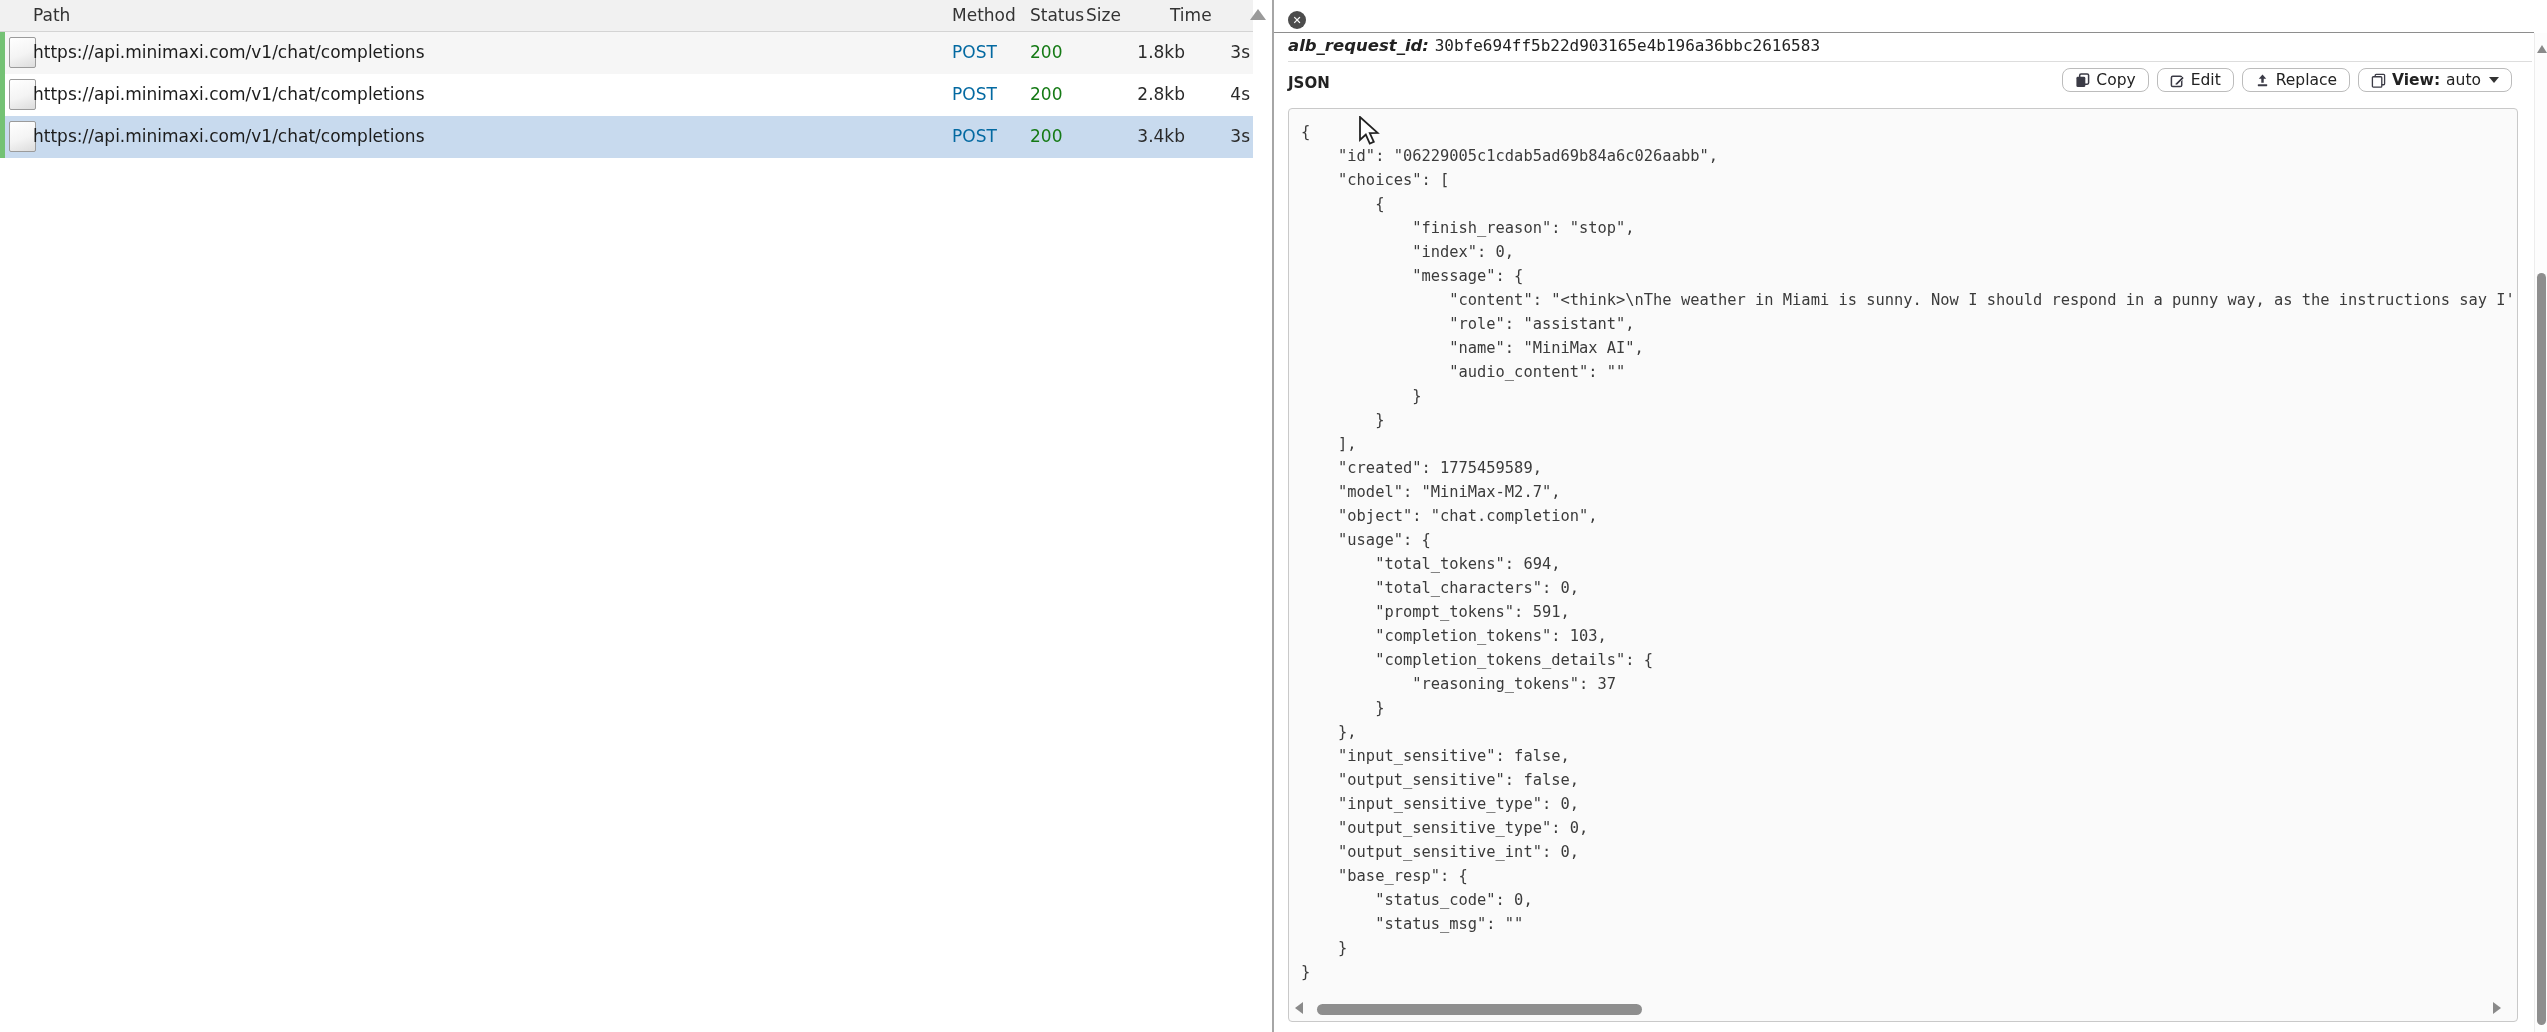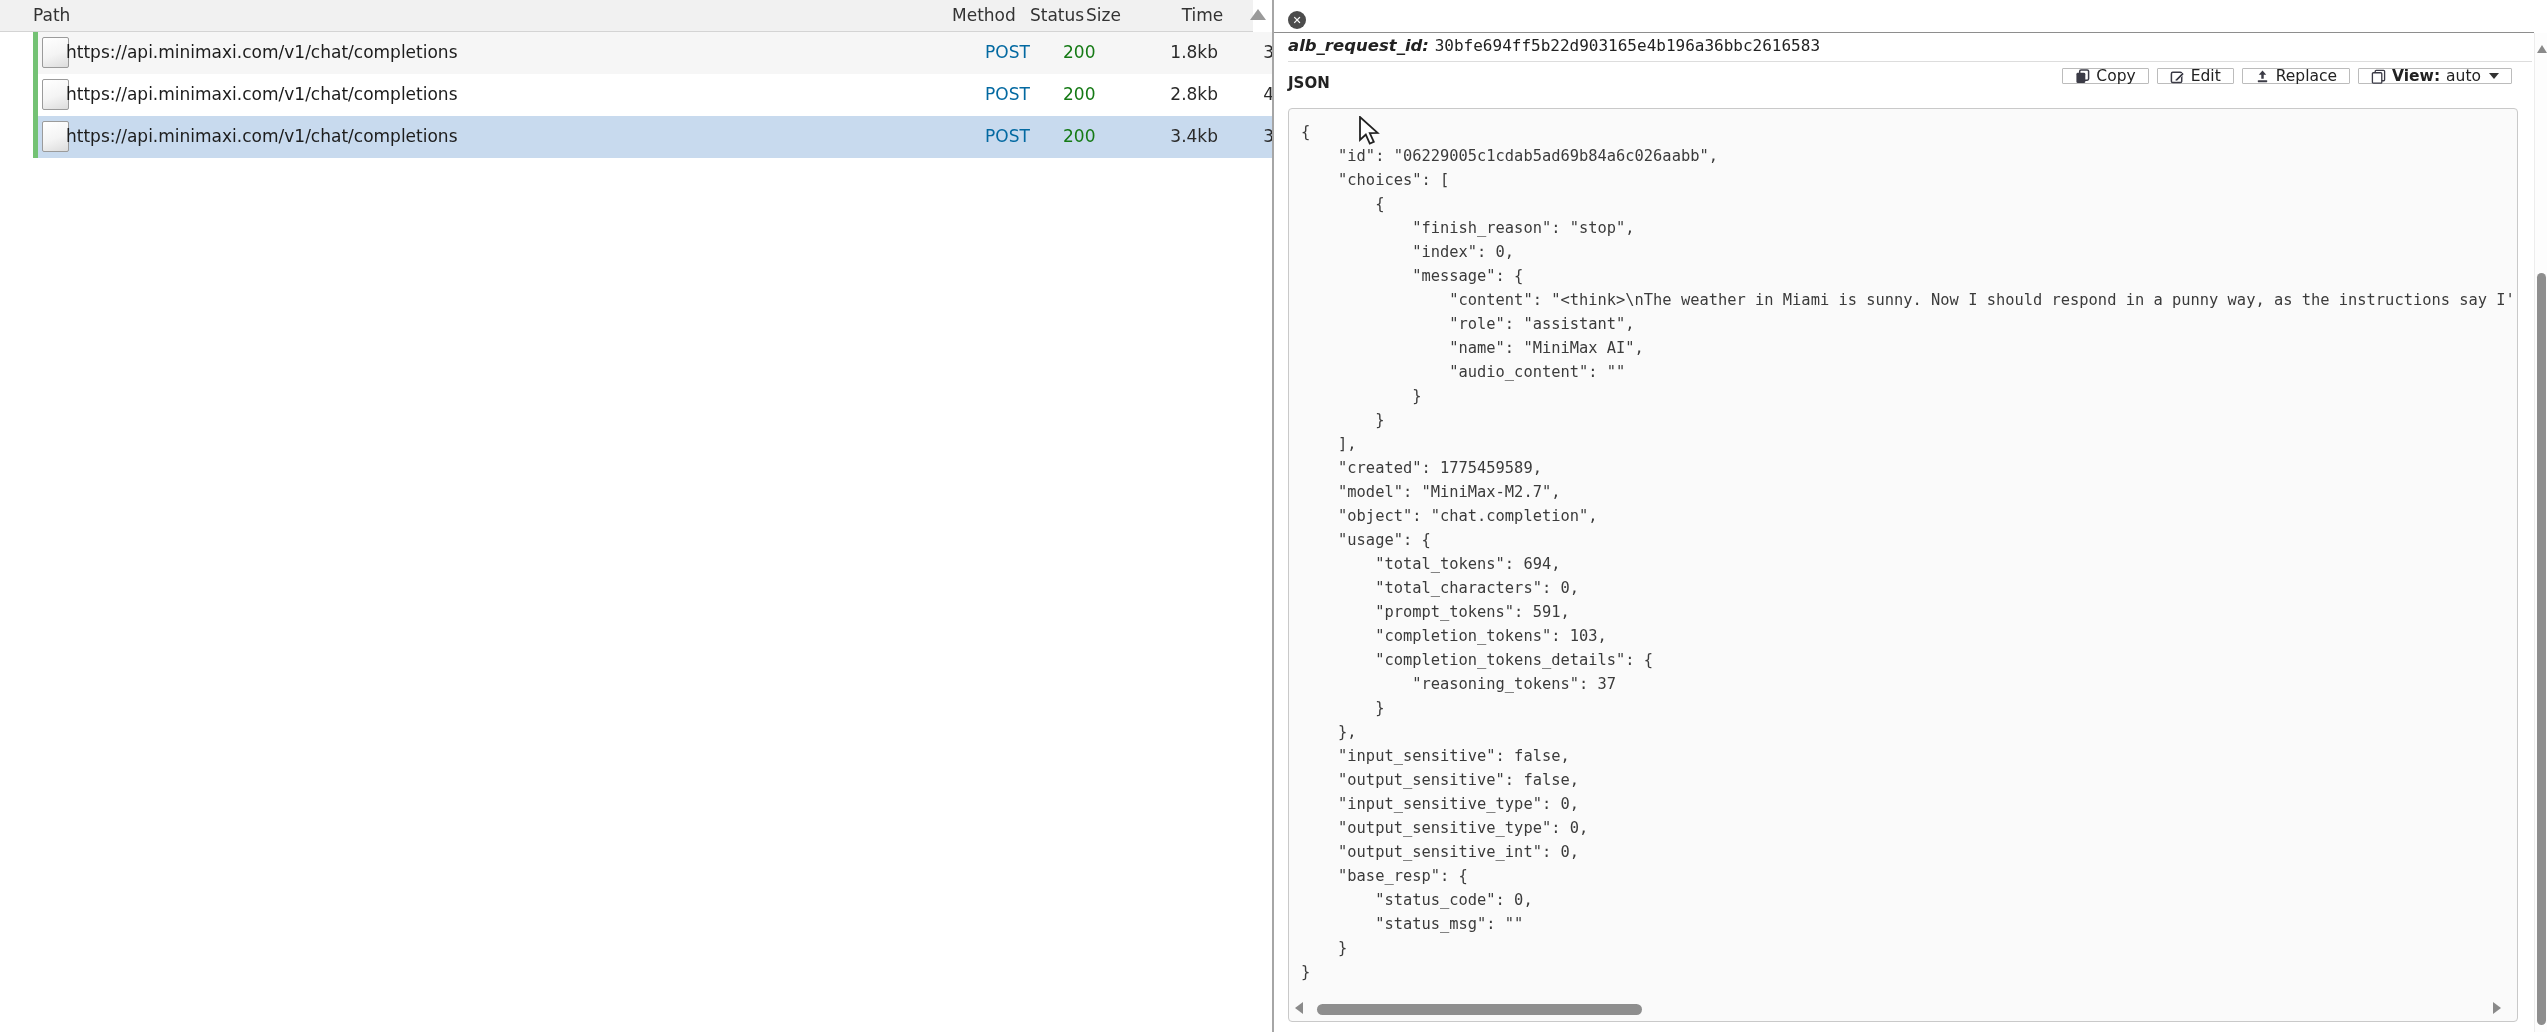--- a/index.html
+++ b/index.html
@@ -4,21 +4,21 @@
 <style>
   * { margin:0; padding:0; box-sizing:border-box; }
   html,body { width:2547px; height:1032px; background:#fff; overflow:hidden;
               font-family:"DejaVu Sans","Liberation Sans",sans-serif; }
 
   
   #left-panel { position:absolute; left:0; top:0; width:1272px; height:784px; background:#fff; }
   #table-header { position:absolute; left:0; top:0; width:1253px; height:32px;
                   background:#f1f1f1; border-bottom:1px solid #d4d4d4; font-size:17px; color:#333; }
   .hcell { position:absolute; top:5px; }
-  .flow-row { position:absolute; left:0; width:1253px; height:42px; font-size:17px; color:#1c1c1c; cursor:default;margin-left:33px; }
+  .flow-row { position:absolute; left:0; width:1253px; height:42px; font-size:17px; color:#1c1c1c; cursor:default; }
   .flow-row .marker { position:absolute; left:0; top:0; width:5px; height:42px; background:#74c274; }
   .doc-icon { position:absolute; left:9px; top:5px; width:27px; height:31px;
               border:1px solid #9b9b9b; border-radius:2px;
               background:linear-gradient(160deg,#ffffff 0%,#f4f4f4 55%,#dcdcdc 100%); }
   .cell-path   { position:absolute; left:33px;  top:10px; white-space:nowrap; }
   .cell-method { position:absolute; left:952px; top:10px; color:#0369a1; }
   .cell-status { position:absolute; left:1030px;top:10px; color:#157a15; }
   .cell-size   { position:absolute; left:1095px;top:10px; width:90px;  text-align:right; color:#2a2a2a; }
   .cell-time   { position:absolute; left:1185px;top:10px; width:65px;  text-align:right; color:#2a2a2a; }
   .row-odd      { background:#f6f6f6; }
@@ -42,22 +42,22 @@
                 padding:5px 11px 8px 11px; margin:0 8px; }
 
   #hdr-line { position:absolute; left:14px; top:36px; font-size:16px; color:#222;
               font-family:"DejaVu Sans Mono","Liberation Mono",monospace; white-space:nowrap; }
   #hdr-line .hk { font-weight:bold; font-family:"DejaVu Sans","Liberation Sans",sans-serif; font-size:16.5px;font-style:italic; }
   #hdr-rule { position:absolute; left:14px; top:61px; right:15px; height:1px; background:#dddddd; }
   #json-label { position:absolute; left:14px; top:74px; font-size:15px; font-weight:bold; color:#222; }
 
   
   #toolbar { position:absolute; top:68px; right:35px; display:flex; gap:8px; }
-  .tbtn { height:16px; display:flex; align-items:center; gap:6px; padding:0 12px;
-          border:1px solid #bcbcbc; border-radius:1px; background:#fff;
+  .tbtn { height:24px; display:flex; align-items:center; gap:6px; padding:0 12px;
+          border:1px solid #bcbcbc; border-radius:8px; background:#fff;
           font-size:15.5px; color:#222; cursor:pointer; white-space:nowrap; }
   .tbtn svg { display:block; }
   .caret-down { width:0; height:0; border-left:5px solid transparent; border-right:5px solid transparent;
                 border-top:6px solid #333; margin-left:2px; }
 
   
   #content-box { position:absolute; left:14px; top:108px; width:1230px; height:914px;
                  border:1px solid #c9c9c9; border-radius:4px; background:#fafafa; overflow:hidden; }
   #json-pre { position:absolute; left:0; top:0; right:0; bottom:0; padding:11px 0 0 12px;
               font-family:"DejaVu Sans Mono","Liberation Mono",monospace;
@@ -82,21 +82,21 @@
 </head>
 <body>
 
 <div id="left-panel">
 
   <div id="table-header">
     <span class="hcell" style="left:33px">Path</span>
     <span class="hcell" style="left:952px">Method</span>
     <span class="hcell" style="left:1030px">Status</span>
     <span class="hcell" style="left:1086px">Size</span>
-    <span class="hcell" style="left:1170px;width:65px;text-align:center">Time</span>
+    <span class="hcell" style="left:1170px;width:65px;text-align:left">Time</span>
   </div>
   <div id="table-sort-arrow"></div>
 
   <div class="flow-row row-odd" style="top:32px">
     <div class="marker"></div>
     <div class="doc-icon"></div>
     <span class="cell-path">https://api.minimaxi.com/v1/chat/completions</span>
     <span class="cell-method">POST</span>
     <span class="cell-status">200</span>
     <span class="cell-size">1.8kb</span>

